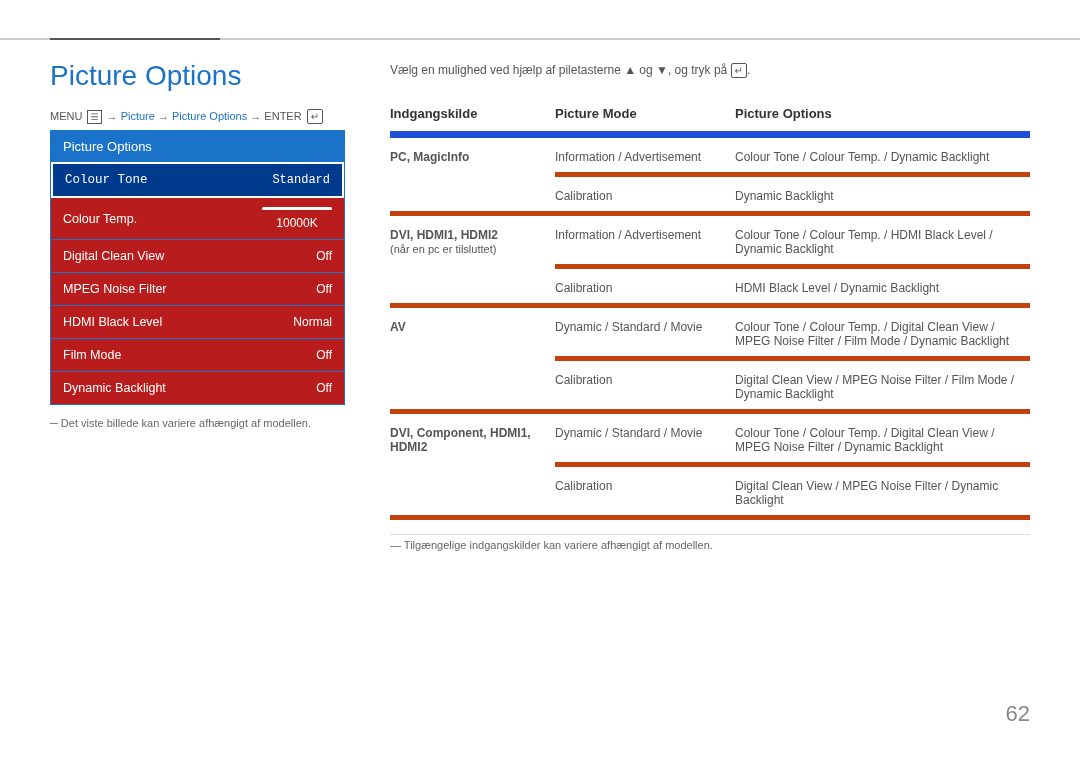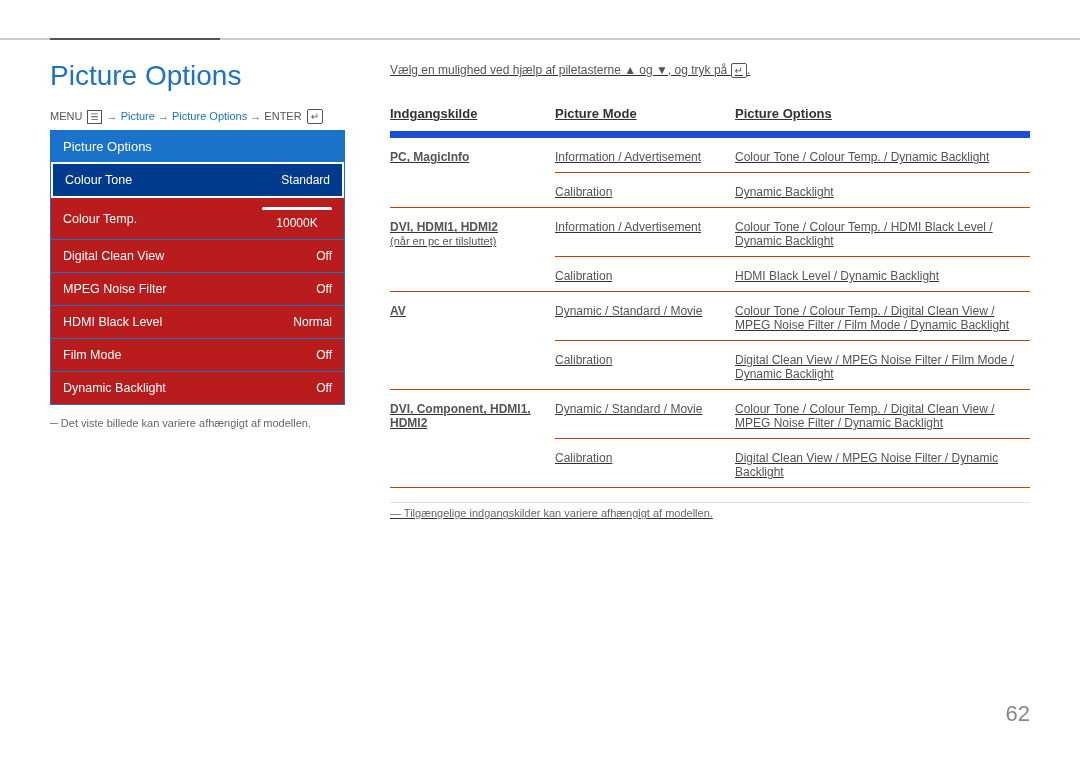--- a/index.html
+++ b/index.html
@@ -81,20 +81,21 @@
       display: flex;
       justify-content: space-between;
       align-items: center;
       font-size: 12.5px;
       border-bottom: 1px solid #1a73c8;
     }
 
     .menu-item.selected {
       background: #003a8c;
       border: 2px solid #fff;
+      font-family: Liberation Mono, monospace;
     }
 
     .menu-item .value { color: #fff; font-size: 12px; }
     .menu-item .temp-value { color: #fff; font-size: 12px; display: flex; align-items: center; gap: 6px; flex-direction: column; }
 
     .temp-bar {
       width: 70px;
       height: 3px;
       background: #fff;
       border-radius: 2px;
@@ -114,21 +115,20 @@
       margin-top: 12px;
     }
     .panel-note::before { content: '─ '; }
 
     
     .right-content {
       position: absolute;
       top: 60px;
       left: 390px;
       right: 50px;
-      text-decoration: underline;
     }
 
     .instruction-text {
       font-size: 12px;
       color: #555;
       line-height: 1.7;
       margin-bottom: 18px;
     }
 
     
@@ -147,21 +147,21 @@
       font-weight: 600;
       color: #333;
       padding: 8px 8px 10px 0;
     }
 
     .data-table td {
       vertical-align: top;
       padding: 12px 8px 8px 0;
       font-size: 12px;
       color: #555;
-      border-bottom: 1px solid #c2410c;
+      border-bottom: 5px solid #c2410c;
     }
 
     .col-source { width: 165px; }
     .col-mode { width: 180px; }
     .col-options { }
 
     .cell-orange { color: #e07020; }
     .cell-blue { color: #1a73c8; margin-top: 20px; }
 
     .source-cell {

